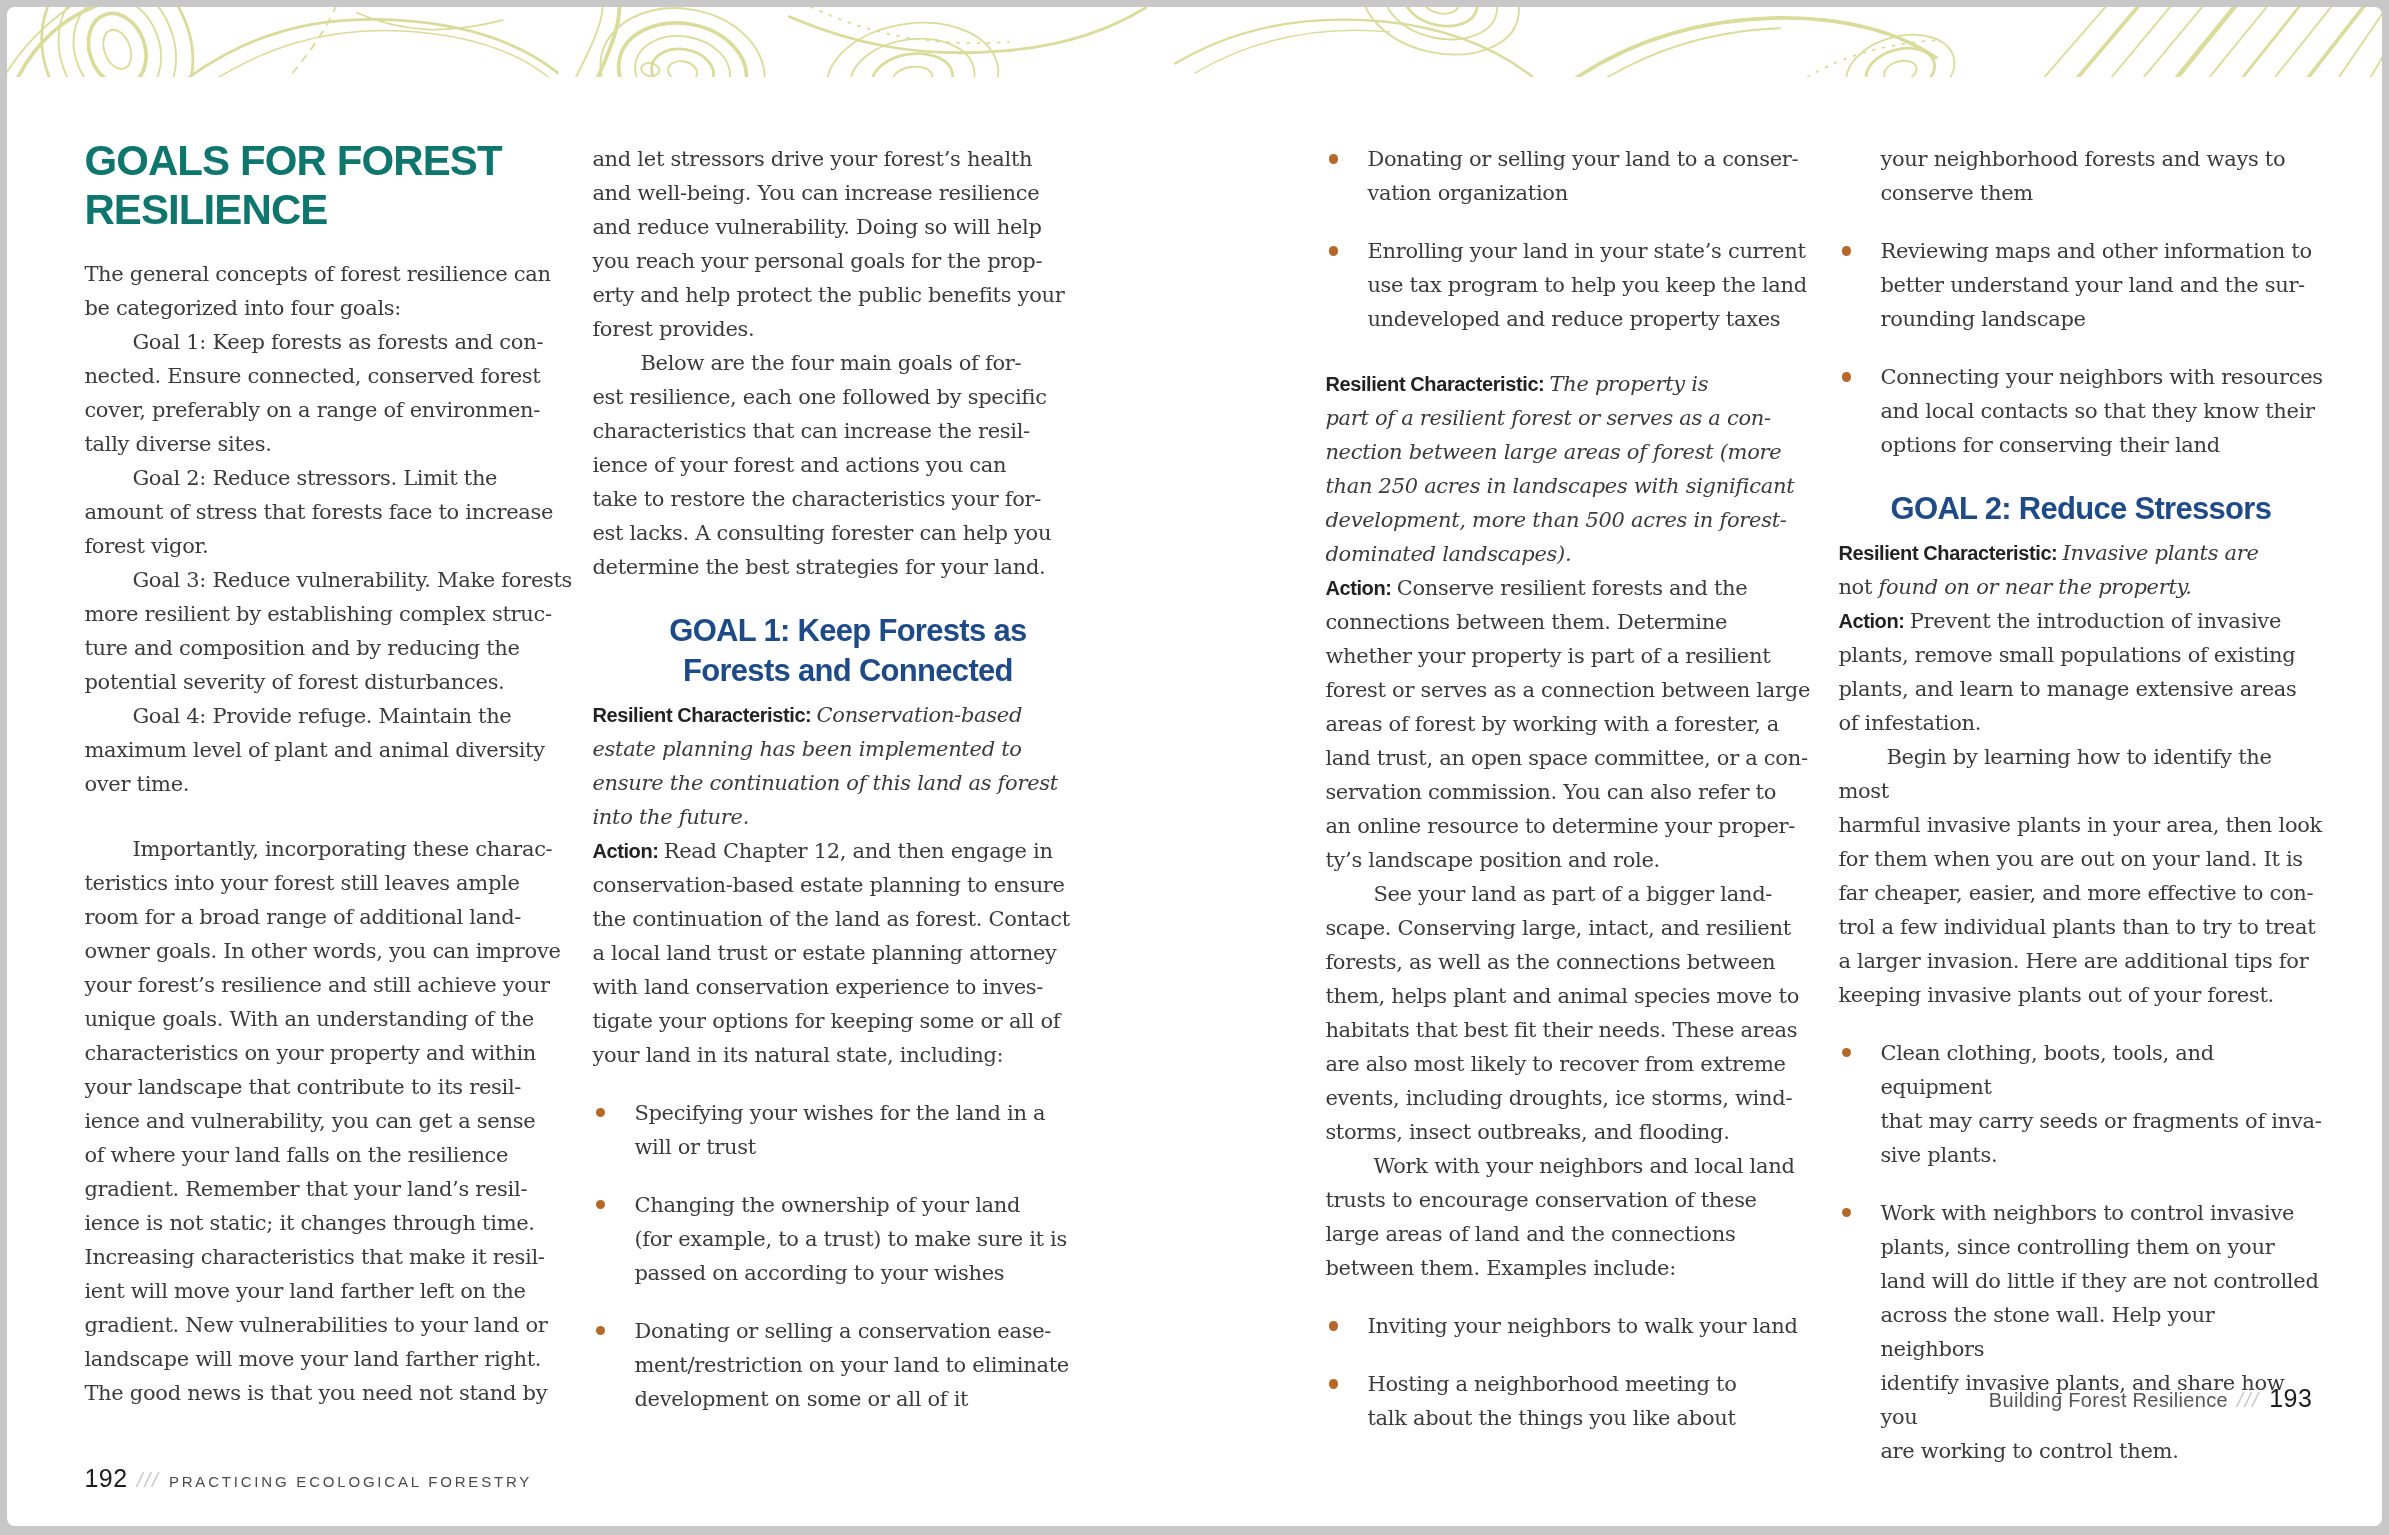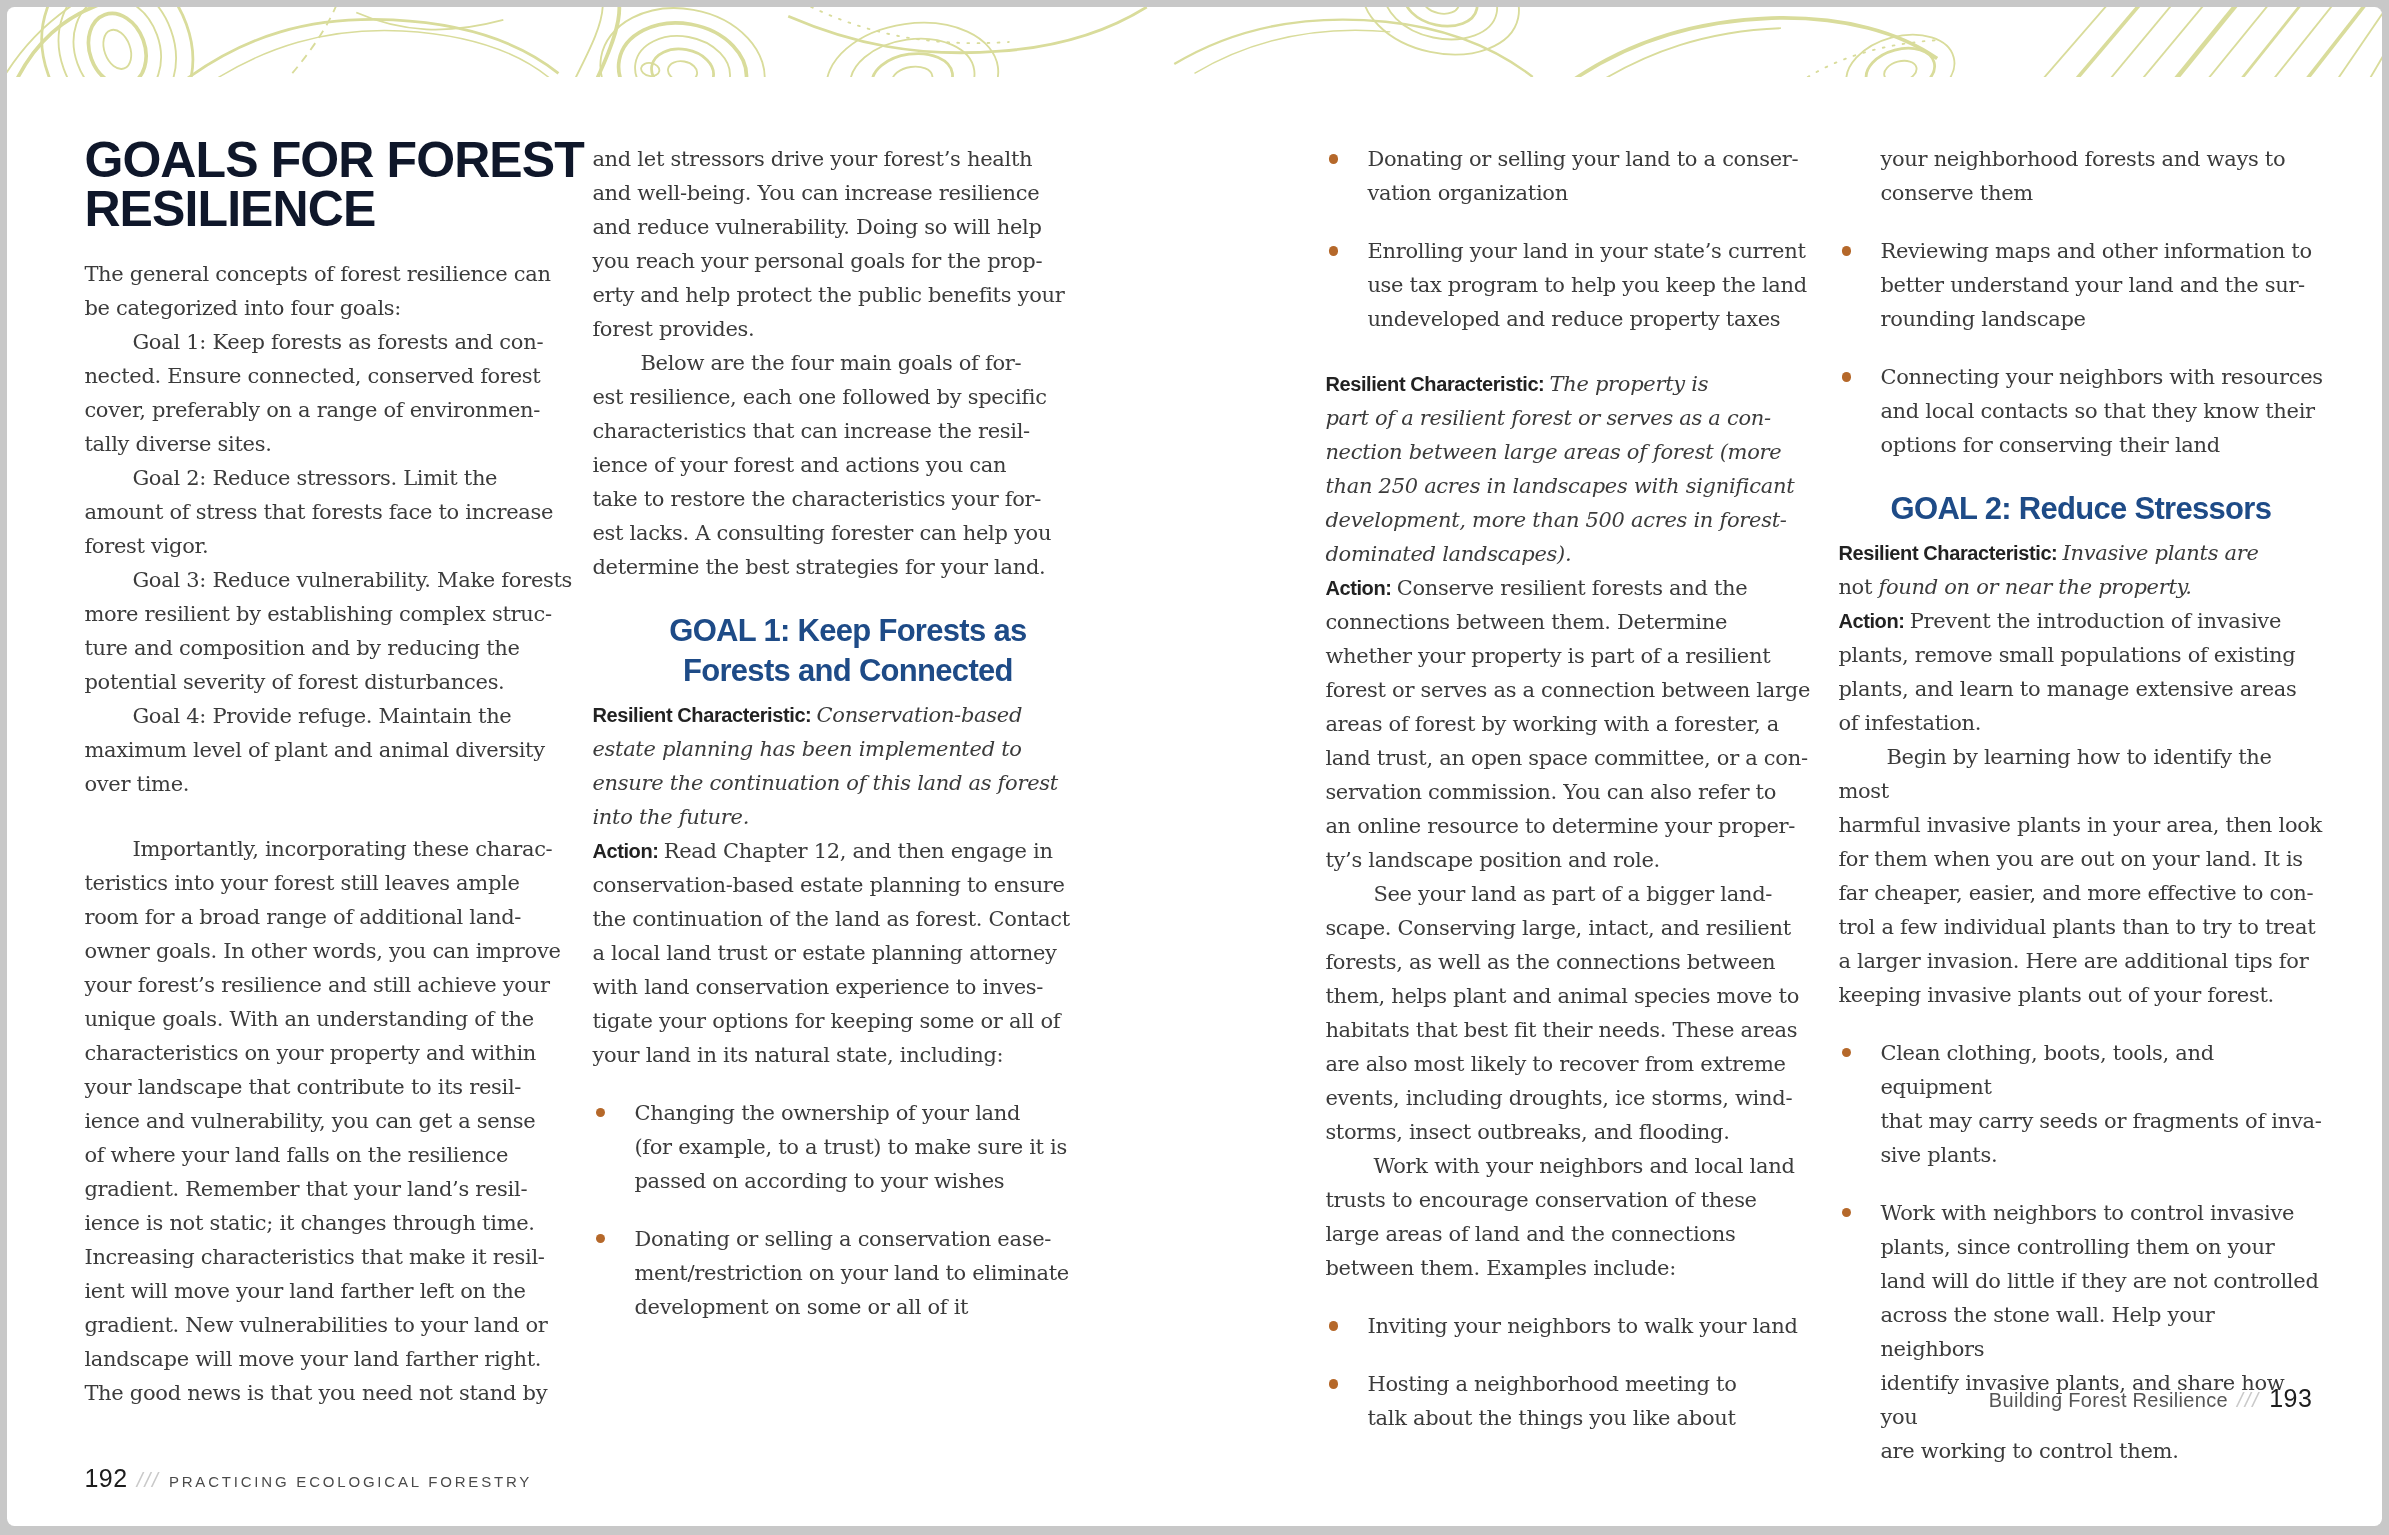--- a/index.html
+++ b/index.html
@@ -4,21 +4,21 @@
 <title>Book Spread — Goals for Forest Resilience</title>
 <style>
   html,body{margin:0;padding:0;width:2389px;height:1536px;overflow:hidden;background:#c8c8c8;}
   #spread{position:absolute;left:7.4px;top:7.4px;width:2375px;height:1519px;background:#ffffff;border-radius:7.4px;overflow:hidden;}
   #topo{position:absolute;left:0;top:0;width:100%;height:70px;}
   .col{position:absolute;top:135px;font:21px/34px "DejaVu Serif", serif;color:#3b3b3b;letter-spacing:-0.3px;}
   #col1{left:77px;width:511px;top:129px;}
   #col2{left:585px;width:511px;}
   #col3{left:1318px;width:507px;}
   #col4{left:1831px;width:485px;}
-  .h1{font-family:"Liberation Sans",sans-serif;font-weight:700;font-size:50px;line-height:49px;color:#0f172a;letter-spacing:-0.9px;white-space:pre-line;margin:0 0 23px 0;}
+  .h1{font-family:"Liberation Sans",sans-serif;font-weight:700;font-size:42px;line-height:49px;color:#0f766e;letter-spacing:-0.9px;white-space:pre-line;margin:0 0 23px 0;}
   .h2{font-family:"Liberation Sans",sans-serif;font-weight:700;font-size:31px;line-height:40px;color:#1e4b87;letter-spacing:-0.7px;white-space:pre-line;margin:27px 0 6.4px 0;text-align:center;}
   .p{white-space:pre-line;margin:0;}
   .p.indent{text-indent:48px;}
   .gap{height:31px;}
   .bullet{position:relative;padding-left:42px;margin-top:24px;white-space:pre-line;}
   .bullet .dot{position:absolute;left:3.7px;top:12px;width:9.2px;height:9.2px;border-radius:50%;background:#b5682a;}
   .bullet.cont{margin-top:0;}
   .col > .bullet:first-child{margin-top:0;}
   .run-b{font-family:"Liberation Sans",sans-serif;font-weight:700;font-size:20px;color:#222222;letter-spacing:-0.4px;}
   .run-i{font-style:italic;}
@@ -158,20 +158,22 @@
 estate planning has been implemented to
 ensure the continuation of this land as forest
 into the future.</span></div>
       <div class="p"><span class="run-b">Action: </span><span class="run-n">Read Chapter 12, and then engage in
 conservation-based estate planning to ensure
 the continuation of the land as forest. Contact
 a local land trust or estate planning attorney
 with land conservation experience to inves-
 tigate your options for keeping some or all of
 your land in its natural state, including:</span></div>
+      <div class="bullet"><span class="dot"></span><span class="run-n">Specifying your wishes for the land in a
+will or trust</span></div>
       <div class="bullet"><span class="dot"></span><span class="run-n">Changing the ownership of your land
 (for example, to a trust) to make sure it is
 passed on according to your wishes</span></div>
       <div class="bullet"><span class="dot"></span><span class="run-n">Donating or selling a conservation ease-
 ment/restriction on your land to eliminate
 development on some or all of it</span></div>
     </div>
 
   <div id="col3" class="col">
       <div class="bullet"><span class="dot"></span><span class="run-n">Donating or selling your land to a conser-

